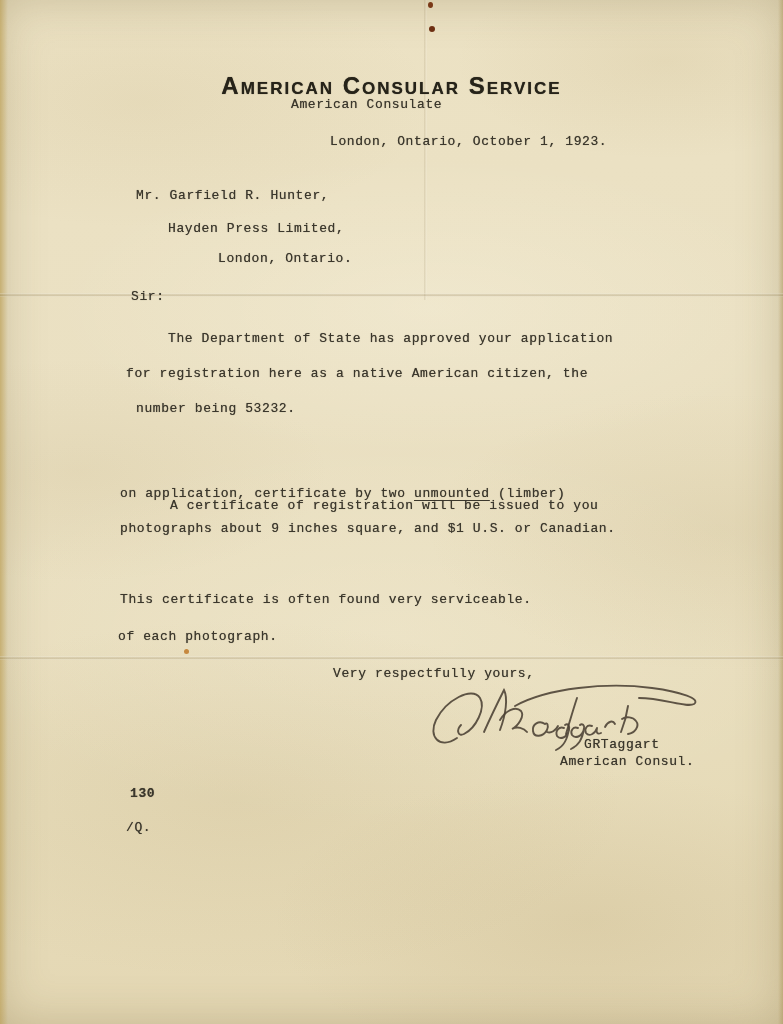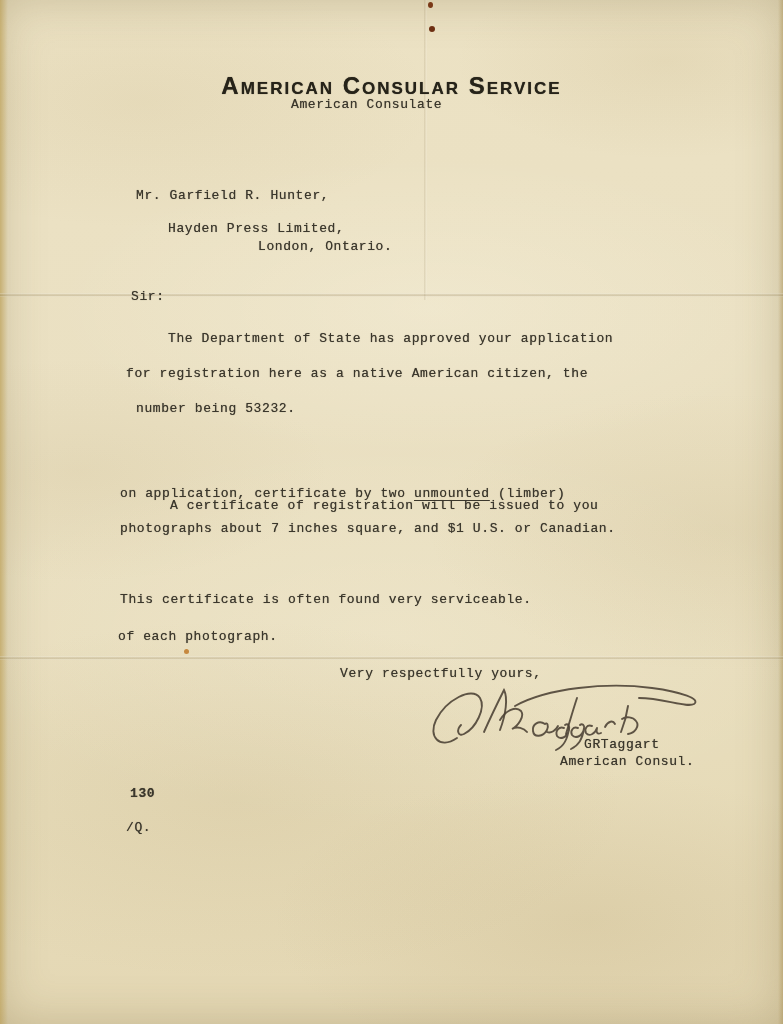--- a/index.html
+++ b/index.html
@@ -58,39 +58,40 @@
   <div class="edge-right"></div>
   <div class="crease crease-v"></div>
   <div class="crease crease-h1"></div>
   <div class="crease crease-h2"></div>
   <div class="dot dot1"></div>
   <div class="dot dot2"></div>
   <div class="dot dot3"></div>
 
   <div class="letterhead-title">American Consular Service</div>
   <div class="tw" style="left:291px;top:97px;">American Consulate</div>
+  <div class="tw" style="left:330px;top:134px;">London, Ontario, October 1, 1923.</div>
 
   <div class="tw" style="left:136px;top:188px;">Mr. Garfield R. Hunter,</div>
   <div class="tw" style="left:168px;top:221px;">Hayden Press Limited,</div>
-  <div class="tw" style="left:218px;top:239px;margin-left:40px;">London, Ontario.</div>
+  <div class="tw" style="left:218px;top:251px;">London, Ontario.</div>
 
   <div class="tw" style="left:131px;top:289px;">Sir:</div>
 
   <div class="tw" style="left:168px;top:331px;">The Department of State has approved your application</div>
   <div class="tw" style="left:126px;top:366px;">for registration here as a native American citizen, the</div>
   <div class="tw" style="left:136px;top:401px;">number being 53232.</div>
 
   <div class="tw" style="left:170px;top:450px;margin-top:48px;">A certificate of registration will be issued to you</div>
   <div class="tw" style="left:120px;top:486px;"><span>on application, certificate by two </span><span class="underline">unmounted</span><span> (limber)</span></div>
-  <div class="tw" style="left:120px;top:521px;">photographs about 7 inches square, and $1 U.S. or Canadian.</div>
+  <div class="tw" style="left:120px;top:521px;">photographs about 9 inches square, and $1 U.S. or Canadian.</div>
   <div class="tw" style="left:120px;top:557px;margin-top:35px;">This certificate is often found very serviceable.</div>
 
   <div class="tw" style="left:118px;top:629px;">of each photograph.</div>
 
-  <div class="tw" style="left:340px;top:666px;">Very respectfully yours,</div>
+  <div class="tw" style="left:333px;top:666px;">Very respectfully yours,</div>
 
   <svg class="sig-svg" viewBox="0 0 318 76">
     <path d="M32,60 C14,72 3,58 11,42 C21,22 47,8 55,20 C61,30 51,50 39,56 C33,59 31,52 36,47"></path>
     <path d="M59,54 C67,36 75,20 79,12 C83,20 81,36 75,52"></path>
     <path d="M75,42 C81,32 91,28 96,33 C100,38 93,48 87,51 C92,48 99,50 102,54"></path>
     <path d="M90,28 C122,10 182,4 227,10 C257,14 276,21 269,26 C262,30 238,20 214,20"></path>
     <path d="M152,20 C148,32 144,46 141,56"></path>
     <path d="M120,46 C114,42 107,46 108,53 C109,60 118,59 122,52 C124,47 122,44 120,46 M122,54 C126,56 131,52 133,48"></path>
     <path d="M139,50 C134,48 130,53 132,58 C135,62 142,60 144,52 C145,48 143,45 140,47 M144,50 C143,59 140,68 131,72"></path>
     <path d="M153,50 C148,48 145,53 147,57 C150,61 157,59 159,51 C160,47 157,45 155,47 M159,50 C158,59 155,67 146,71"></path>

